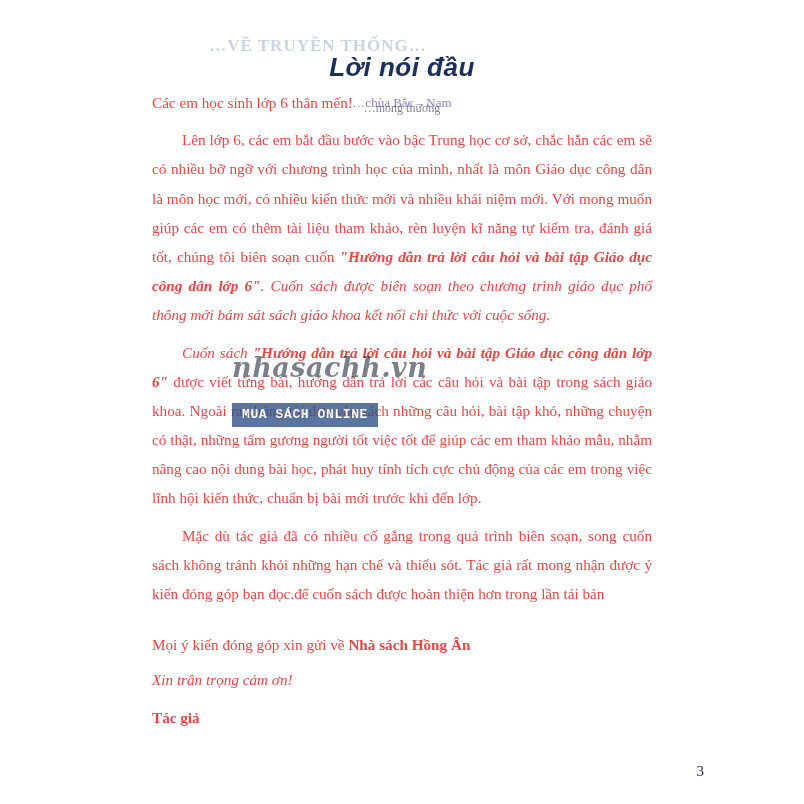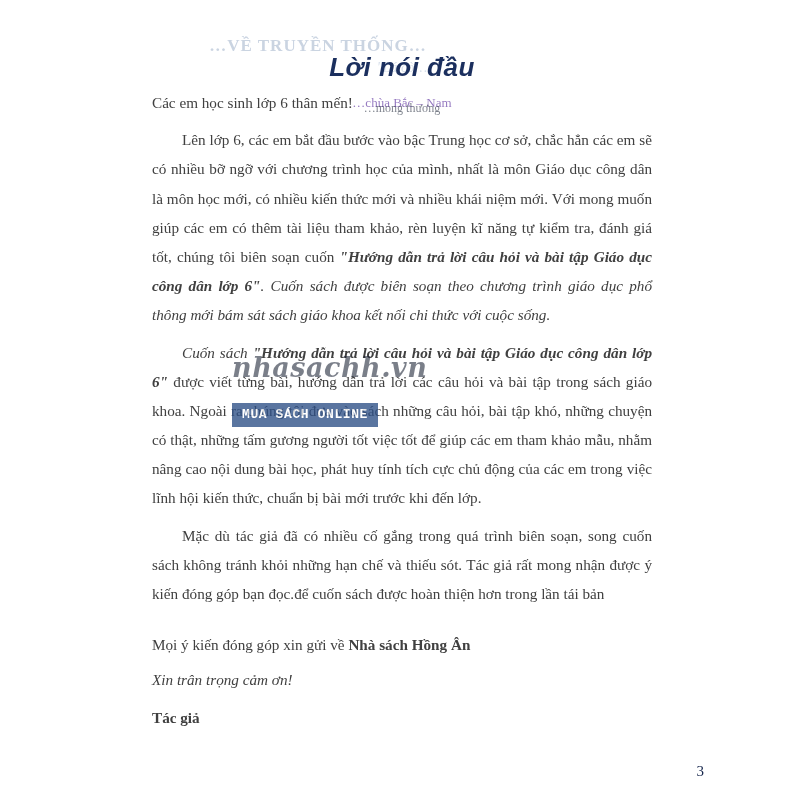--- a/index.html
+++ b/index.html
@@ -80,21 +80,21 @@
     font-size: 26px;
     color: #1b2f5e;
     letter-spacing: 0.5px;
   }
 
   .body-area {
     position: absolute;
     top: 88px;
     left: 152px;
     width: 500px;
-    color: #404040;
+    color: #ef4444;
     font-size: 15.2px;
     line-height: 1.92;
     text-align: justify;
   }
   .body-area p {
     margin: 0 0 8px 0;
   }
   .indent {
     text-indent: 30px;
   }

